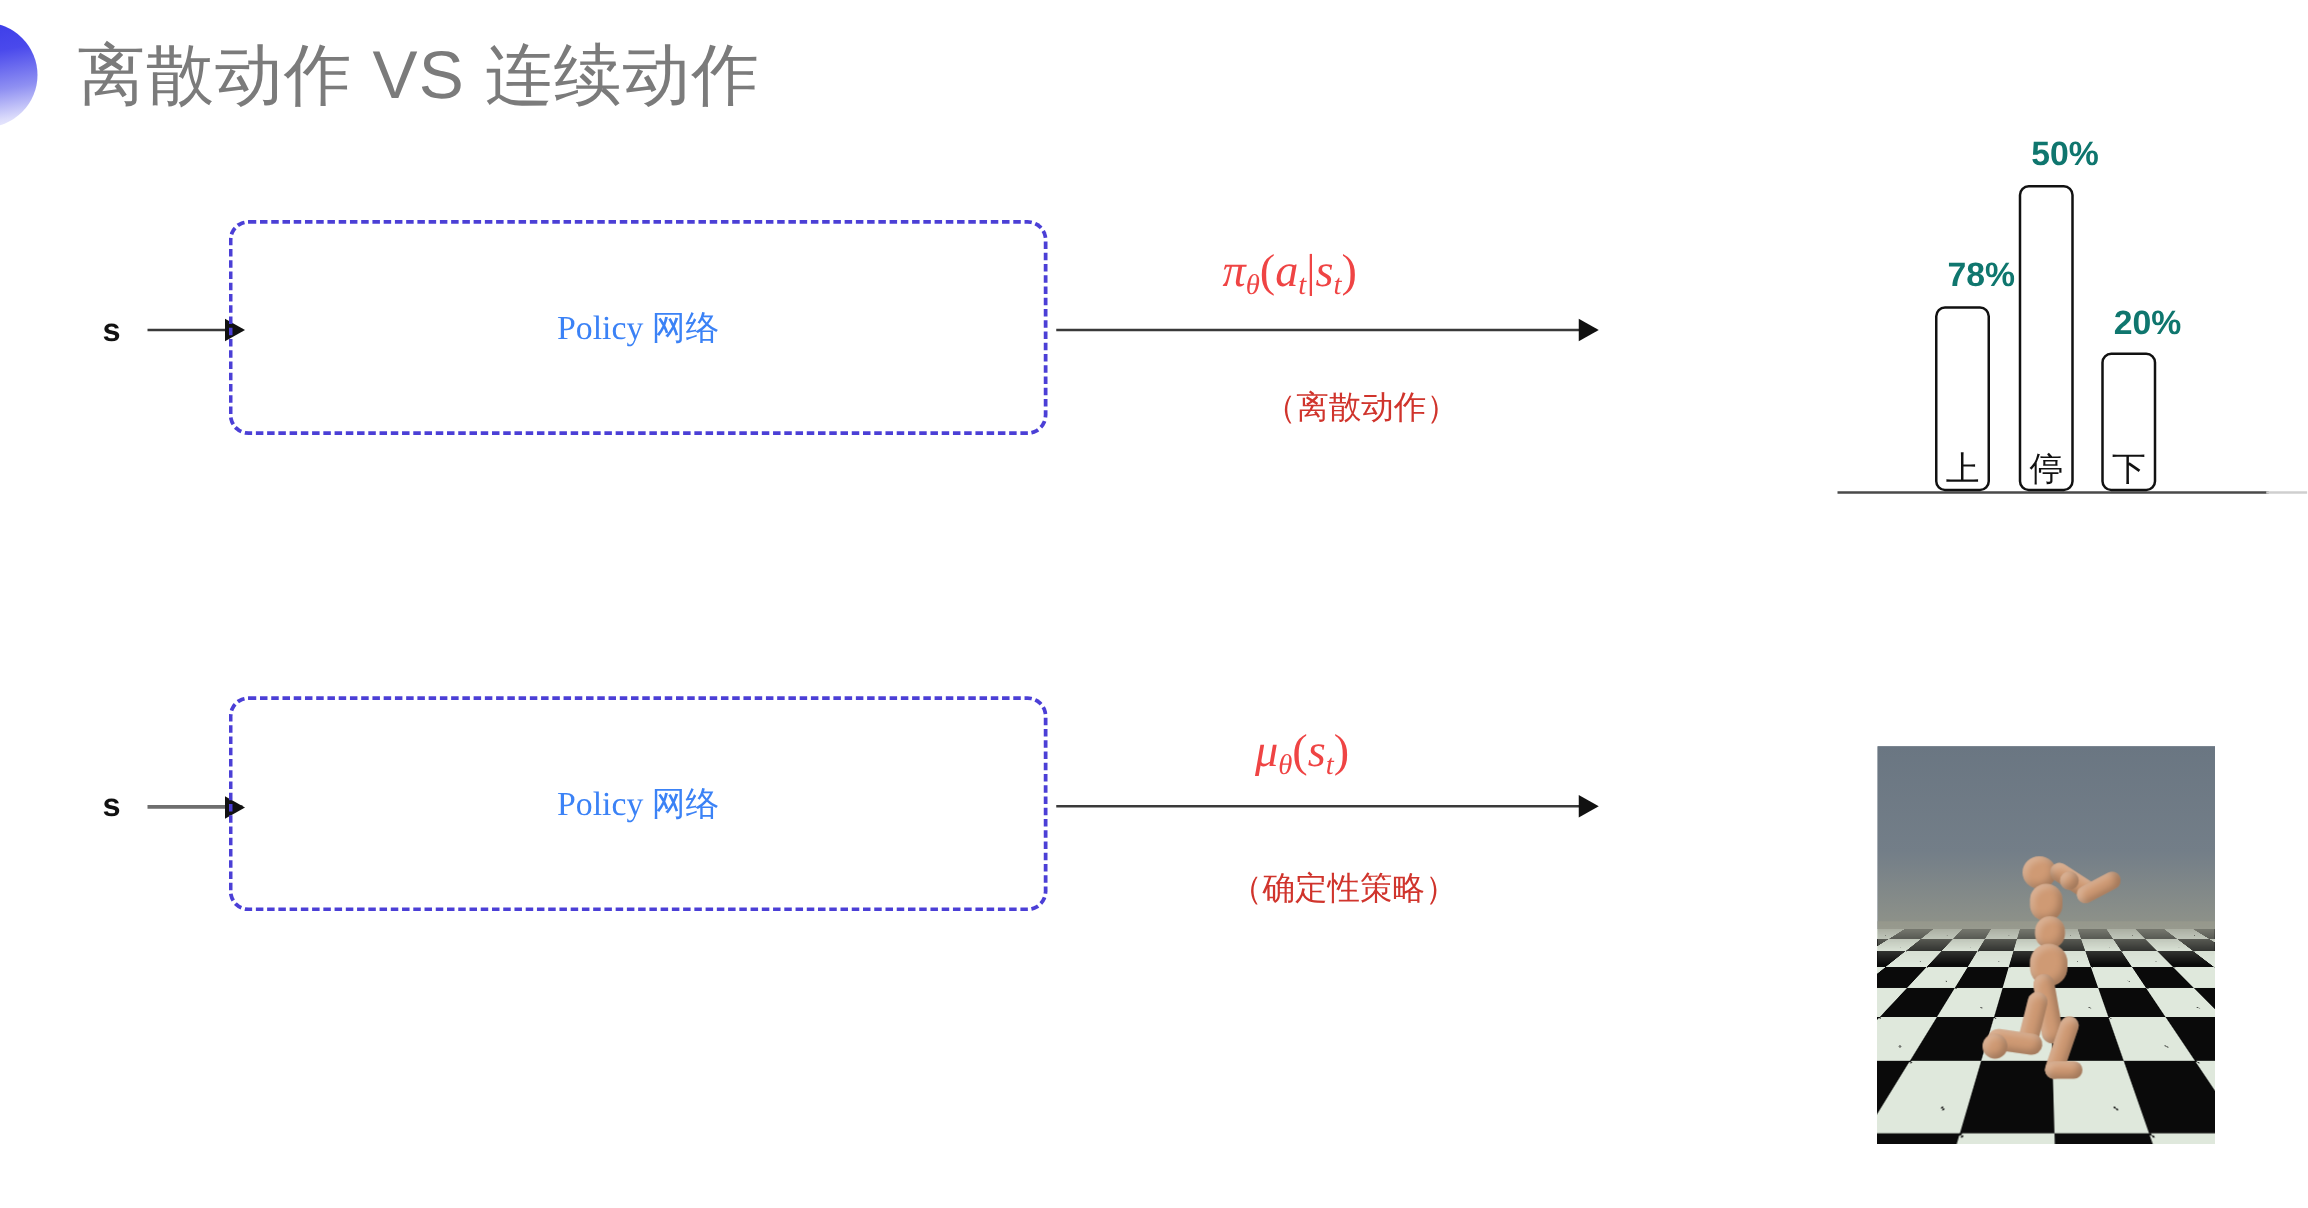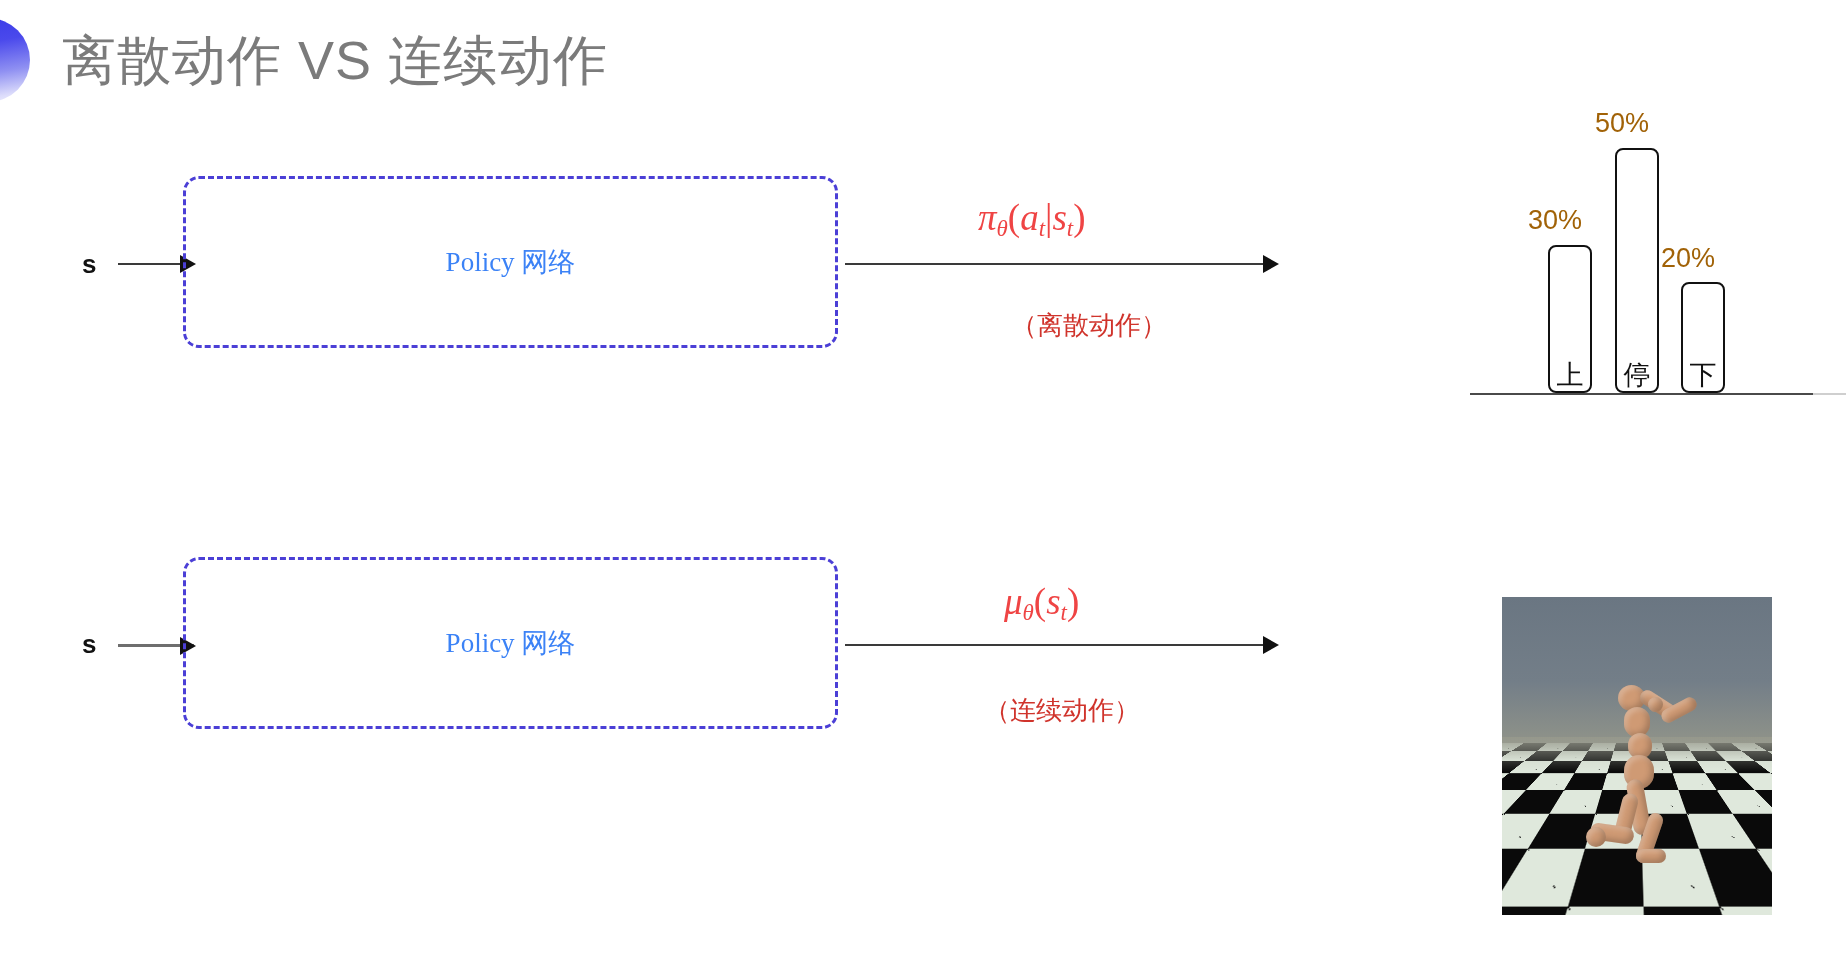--- a/index.html
+++ b/index.html
@@ -136,24 +136,25 @@
     position: absolute;
     bottom: 2px;
     border: 2.5px solid #111;
     border-radius: 8px;
     background: #ffffff;
     box-sizing: border-box;
   }
   .bar-value {
     position: absolute;
     font-size: 27px;
-    color: #a16207;
-    text-align: left;
-    font-family: "Liberation Sans", sans-serif;
-    white-space: nowrap;
+    color: #0f766e;
+    text-align: right;
+    font-family: "Liberation Sans", sans-serif;
+    white-space: nowrap;
+    font-weight: bold;
   }
   .bar-cat {
     position: absolute;
     font-size: 27px;
     color: #111;
     text-align: center;
     font-family: "Liberation Sans", sans-serif;
     white-space: nowrap;
   }
 
@@ -228,21 +229,21 @@
   <div class="formula" style="left:978px; top:196px;">
     <span>π</span><span class="sub">θ</span><span class="up">(</span><span>a</span><span class="sub">t</span><span class="up">|</span><span>s</span><span class="sub">t</span><span class="up">)</span>
   </div>
 
   <div class="action-note" style="left:1011px; top:308px;">（离散动作）</div>
 
   <div id="bar-chart">
     <div class="axis-line"></div>
 
     <div class="bar" style="left:78px; width:44px; height:148px;"></div>
-    <div class="bar-value" style="left:58px; top:110px; width:84px;">30%</div>
+    <div class="bar-value" style="left:58px; top:110px; width:84px;">78%</div>
     <div class="bar-cat" style="left:58px; top:262px; width:84px;">上</div>
 
     <div class="bar" style="left:145px; width:44px; height:245px;"></div>
     <div class="bar-value" style="left:125px; top:13px; width:84px;">50%</div>
     <div class="bar-cat" style="left:125px; top:262px; width:84px;">停</div>
 
     <div class="bar" style="left:211px; width:44px; height:111px;"></div>
     <div class="bar-value" style="left:191px; top:148px; width:84px;">20%</div>
     <div class="bar-cat" style="left:191px; top:262px; width:84px;">下</div>
   </div>
@@ -254,21 +255,21 @@
     <div class="policy-label">Policy 网络</div>
   </div>
 
   <div class="arrow" style="left:845px; top:644px; width:432px;"></div>
 
 
   <div class="formula" style="left:1004px; top:580px;">
     <span>μ</span><span class="sub">θ</span><span class="up">(</span><span>s</span><span class="sub">t</span><span class="up">)</span>
   </div>
 
-  <div class="action-note" style="left:984px; top:693px;">（连续动作）</div>
+  <div class="action-note" style="left:984px; top:693px;">（确定性策略）</div>
 
   <div id="sim-image">
     <div class="sky"></div>
     <div class="floor"></div>
     <div class="floor-haze"></div>
 
     <div class="hum" style="left:116px; top:88px; width:27px; height:26px;"></div>
     <div class="hum" style="left:122px; top:110px; width:26px; height:30px; border-radius:13px;"></div>
     <div class="hum" style="left:136px; top:100px; width:40px; height:15px; border-radius:8px; transform:rotate(33deg);"></div>
     <div class="hum" style="left:158px; top:106px; width:38px; height:14px; border-radius:7px; transform:rotate(-28deg);"></div>

